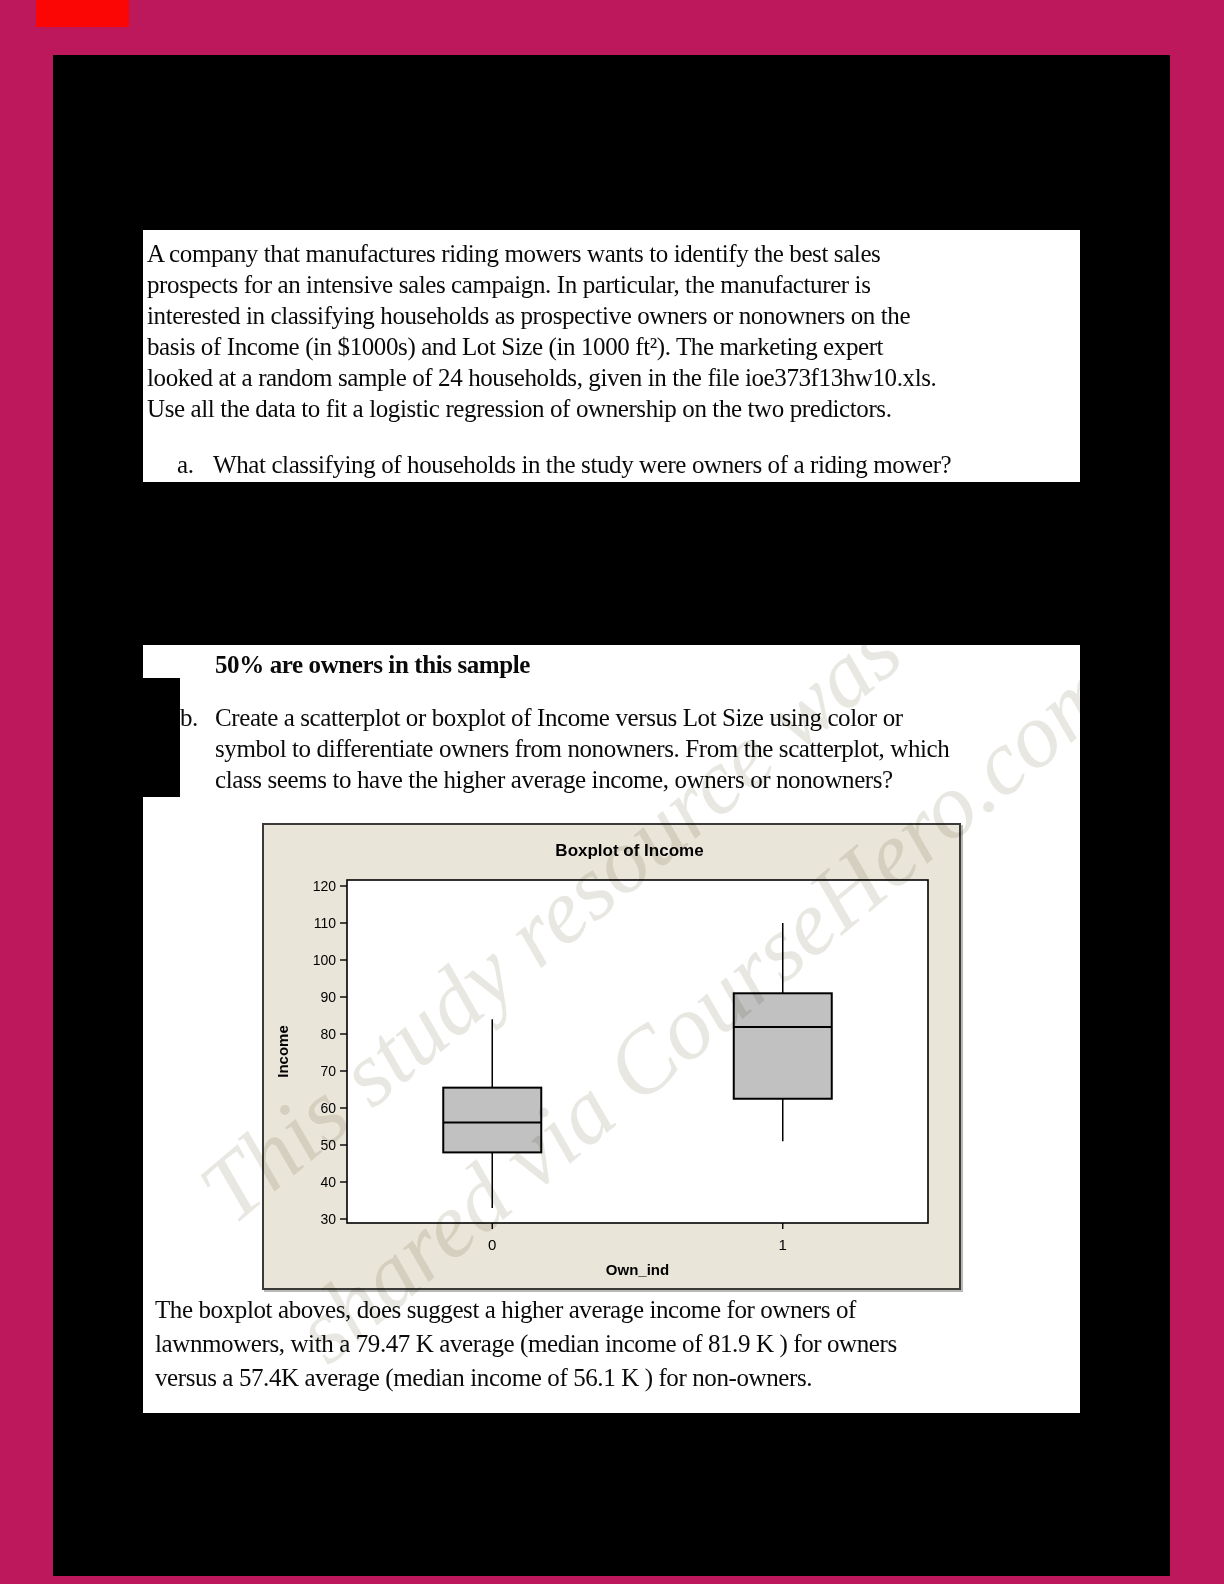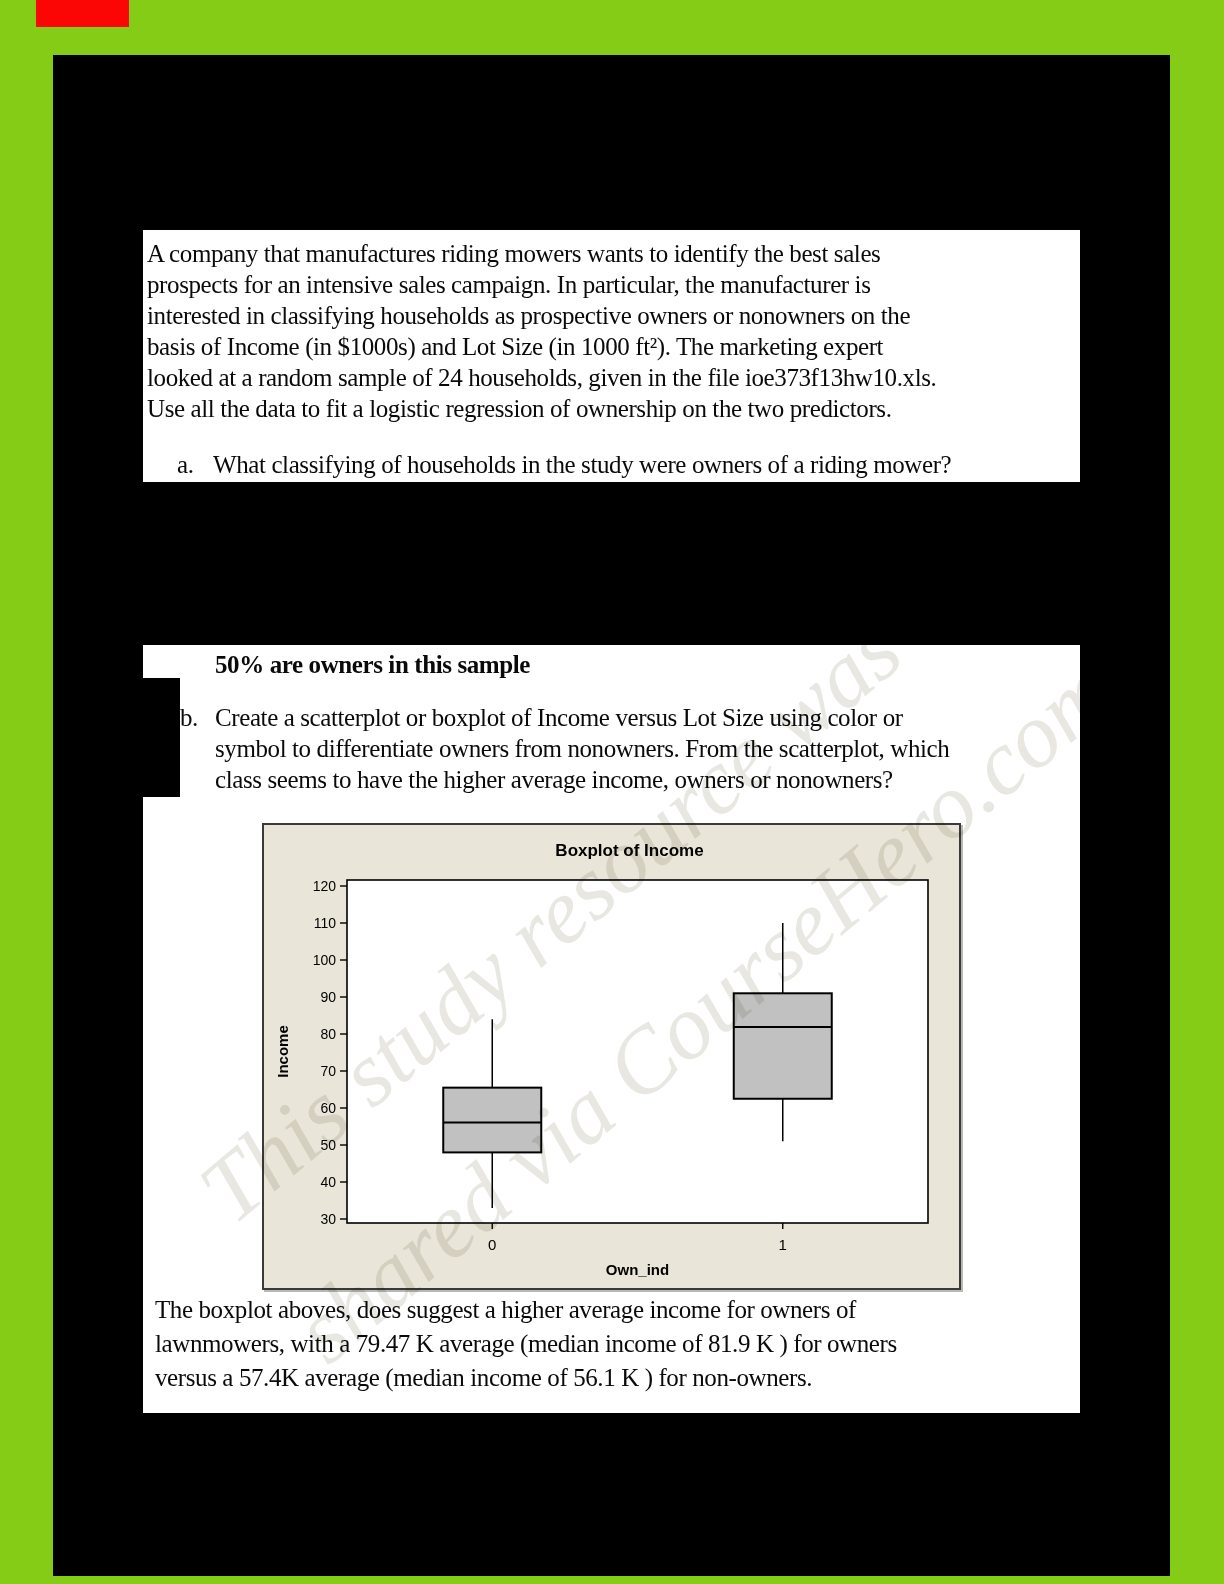--- a/index.html
+++ b/index.html
@@ -1,17 +1,17 @@
 <!DOCTYPE html>
 <html><head>
 <meta charset="utf-8">
 <style>
   html,body{margin:0;padding:0;background:#ffffff;}
   #page-root{
-    position:relative;width:1224px;height:1584px;background:#84cc16;
+    position:relative;width:1224px;height:1584px;background:#be185d;
     font-family:"Liberation Serif","DejaVu Serif",serif;color:#000;
     overflow:hidden;
   }
   .red-bar{position:absolute;left:36px;top:0;width:93px;height:27px;background:#fb0505;}
   .black-page{position:absolute;left:53px;top:55px;width:1117px;height:1521px;background:#000;}
   .white-box{position:absolute;background:#ffffff;}
   #box1{left:90px;top:175px;width:937px;height:252px;}
   #box2{left:90px;top:590px;width:937px;height:768px;overflow:hidden;}
   .body-text{
     font-size:25px;line-height:31px;letter-spacing:-0.4px;

